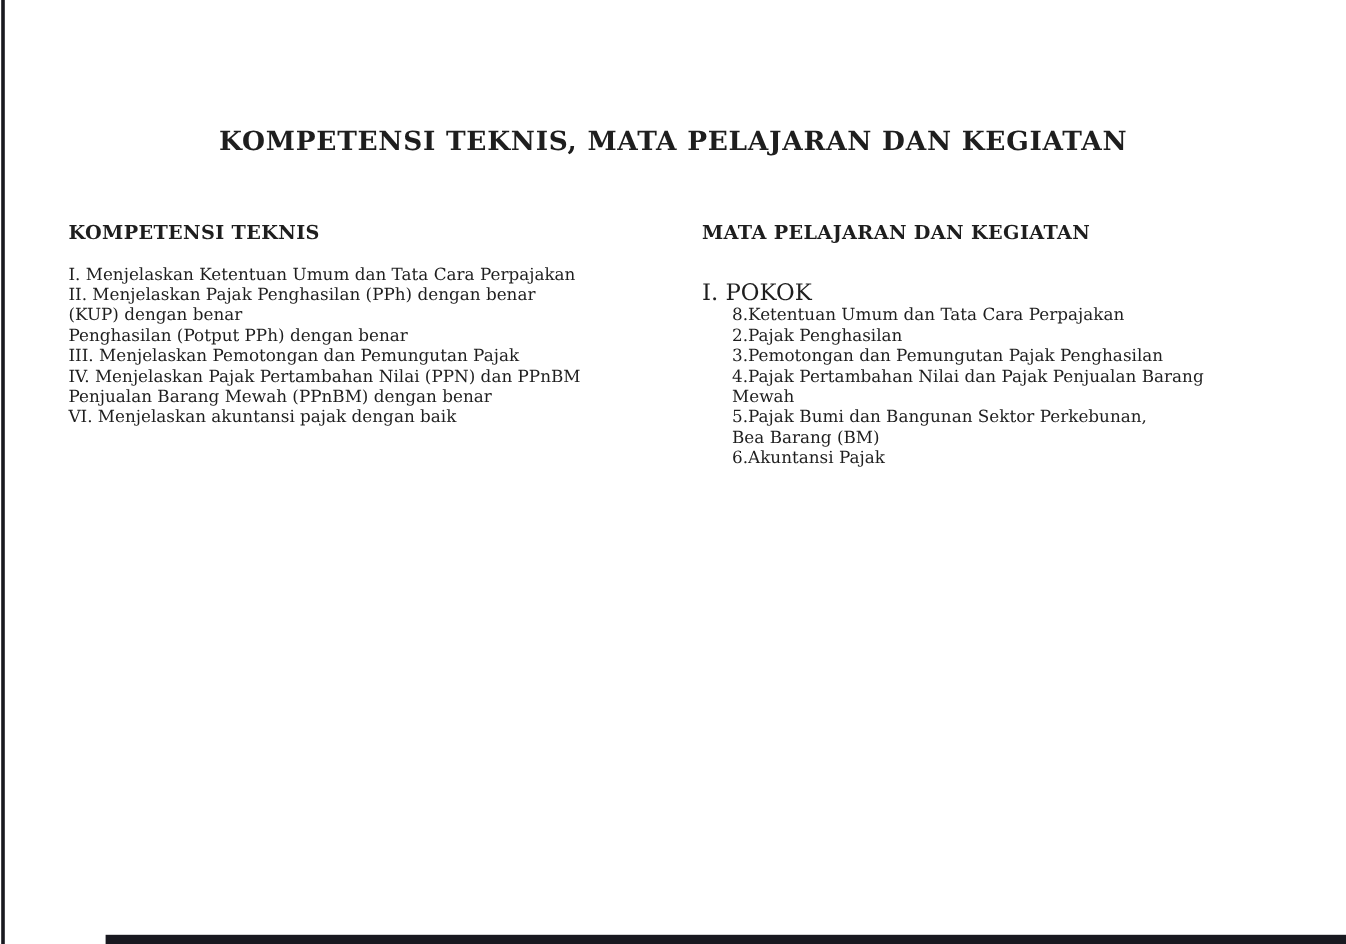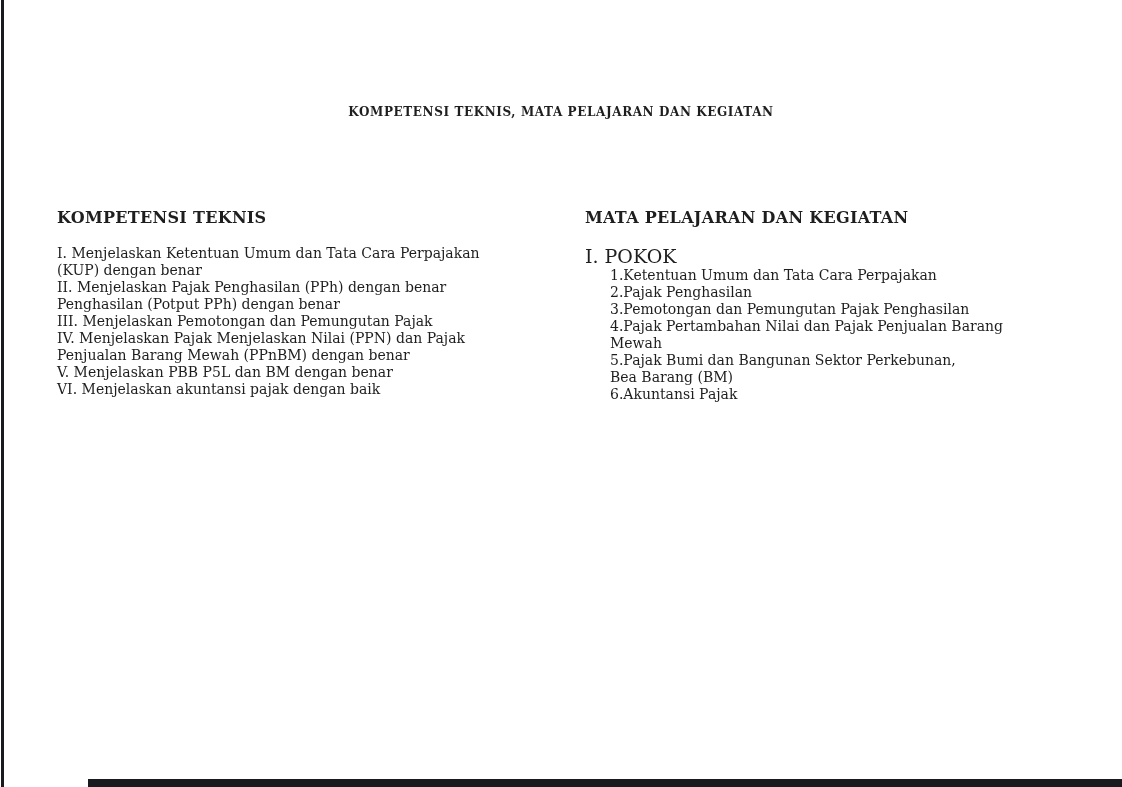--- a/index.html
+++ b/index.html
@@ -32,41 +32,41 @@
     height: 8px;
     background: #191920;
   }
   .doc-title {
     position: absolute;
     top: 105px;
     left: 0;
     width: 100%;
     margin: 0;
     text-align: center;
-    font-size: 12px;
+    font-size: 22px;
     font-weight: bold;
     letter-spacing: 0.6px;
     white-space: nowrap;
   }
   .col {
     position: absolute;
-    top: 208px;
+    top: 184px;
   }
   .col-left  { left: 57px;  width: 480px; }
   .col-right { left: 585px; width: 480px; }
   .heading {
     margin: 0;
     font-size: 16px;
     font-weight: bold;
     line-height: 19px;
     letter-spacing: 0.3px;
     white-space: nowrap;
   }
   .col-left  .heading { margin-bottom: 18px; }
-  .col-right .heading { margin-bottom: 20px; }
+  .col-right .heading { margin-bottom: 32px; }
   .subheading {
     margin: 0 0 2px 0;
     font-size: 19px;
     font-weight: normal;
     line-height: 18px;
     white-space: nowrap;
   }
   .body-lines .text-line {
     font-size: 14px;
     line-height: 17px;
@@ -84,36 +84,35 @@
   <div class="scan-edge-left"></div>
 
   <div class="scan-edge-bottom"></div>
 
   <h1 class="doc-title">KOMPETENSI TEKNIS, MATA PELAJARAN DAN KEGIATAN</h1>
 
   <section class="col col-left">
     <h2 class="heading">KOMPETENSI TEKNIS</h2>
     <div class="body-lines">
         <div class="text-line">I. Menjelaskan Ketentuan Umum dan Tata Cara Perpajakan</div>
+        <div class="text-line">II. Menjelaskan Pajak Penghasilan (PPh) dengan benar</div>
         <div class="text-line">(KUP) dengan benar</div>
-        <div class="text-line">II. Menjelaskan Pajak Penghasilan (PPh) dengan benar</div>
         <div class="text-line">Penghasilan (Potput PPh) dengan benar</div>
         <div class="text-line">III. Menjelaskan Pemotongan dan Pemungutan Pajak</div>
-        <div class="text-line">IV. Menjelaskan Pajak Menjelaskan Nilai (PPN) dan Pajak</div>
+        <div class="text-line">IV. Menjelaskan Pajak Pertambahan Nilai (PPN) dan PPnBM</div>
         <div class="text-line">Penjualan Barang Mewah (PPnBM) dengan benar</div>
-        <div class="text-line">V. Menjelaskan PBB P5L dan BM dengan benar</div>
         <div class="text-line">VI. Menjelaskan akuntansi pajak dengan baik</div>
       </div>
   </section>
 
   <section class="col col-right">
     <h2 class="heading">MATA PELAJARAN DAN KEGIATAN</h2>
     <h3 class="subheading">I. POKOK</h3>
     <div class="body-lines indented">
-        <div class="text-line">1.Ketentuan Umum dan Tata Cara Perpajakan</div>
+        <div class="text-line">8.Ketentuan Umum dan Tata Cara Perpajakan</div>
         <div class="text-line">2.Pajak Penghasilan</div>
         <div class="text-line">3.Pemotongan dan Pemungutan Pajak Penghasilan</div>
         <div class="text-line">4.Pajak Pertambahan Nilai dan Pajak Penjualan Barang</div>
         <div class="text-line">Mewah</div>
         <div class="text-line">5.Pajak Bumi dan Bangunan Sektor Perkebunan,</div>
         <div class="text-line">Bea Barang (BM)</div>
         <div class="text-line">6.Akuntansi Pajak</div>
       </div>
   </section>
 

